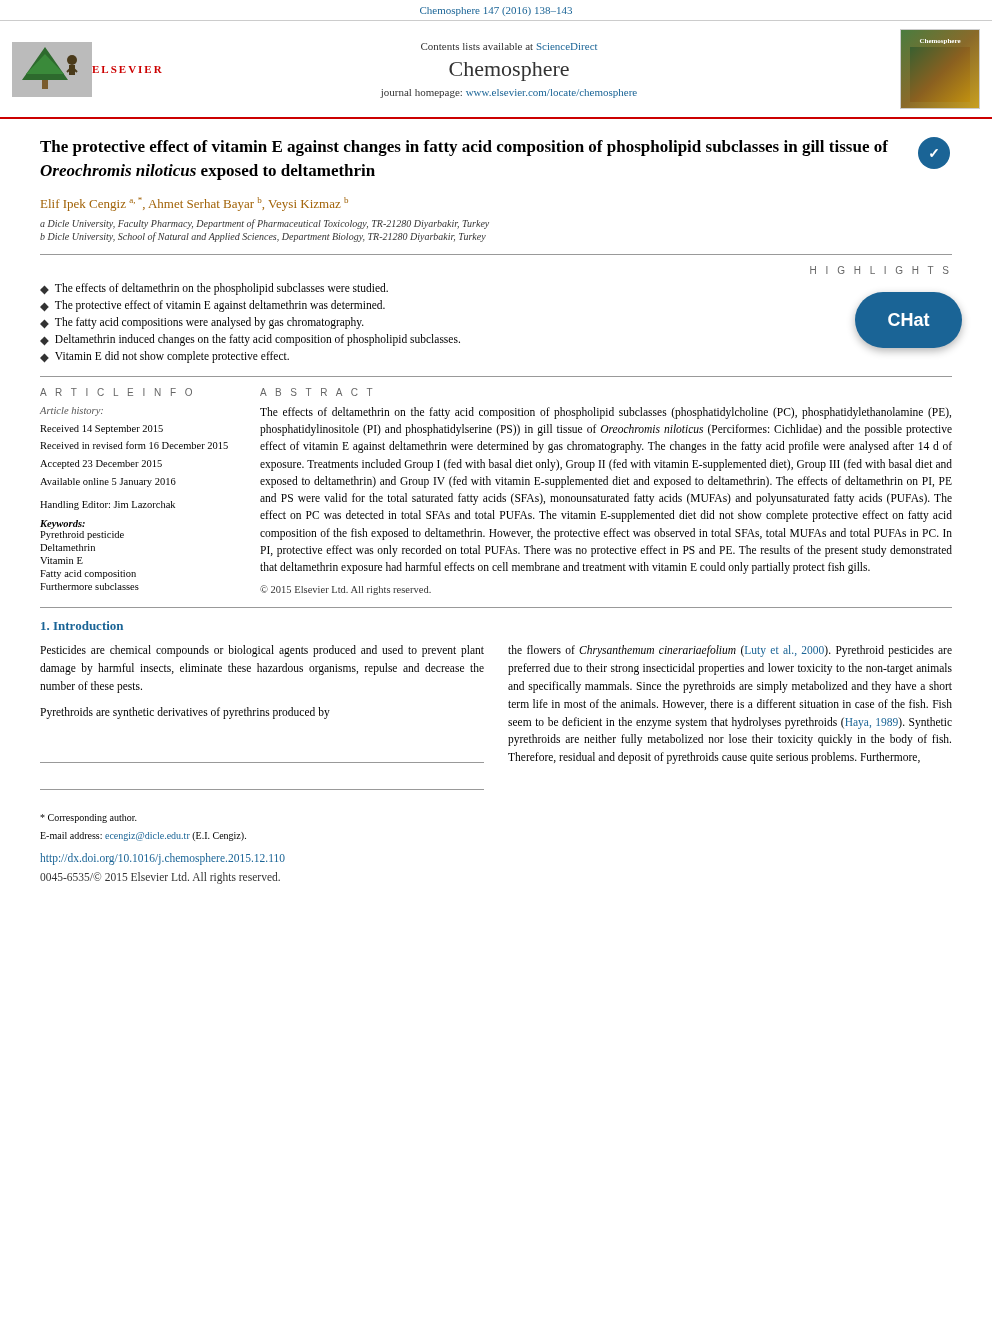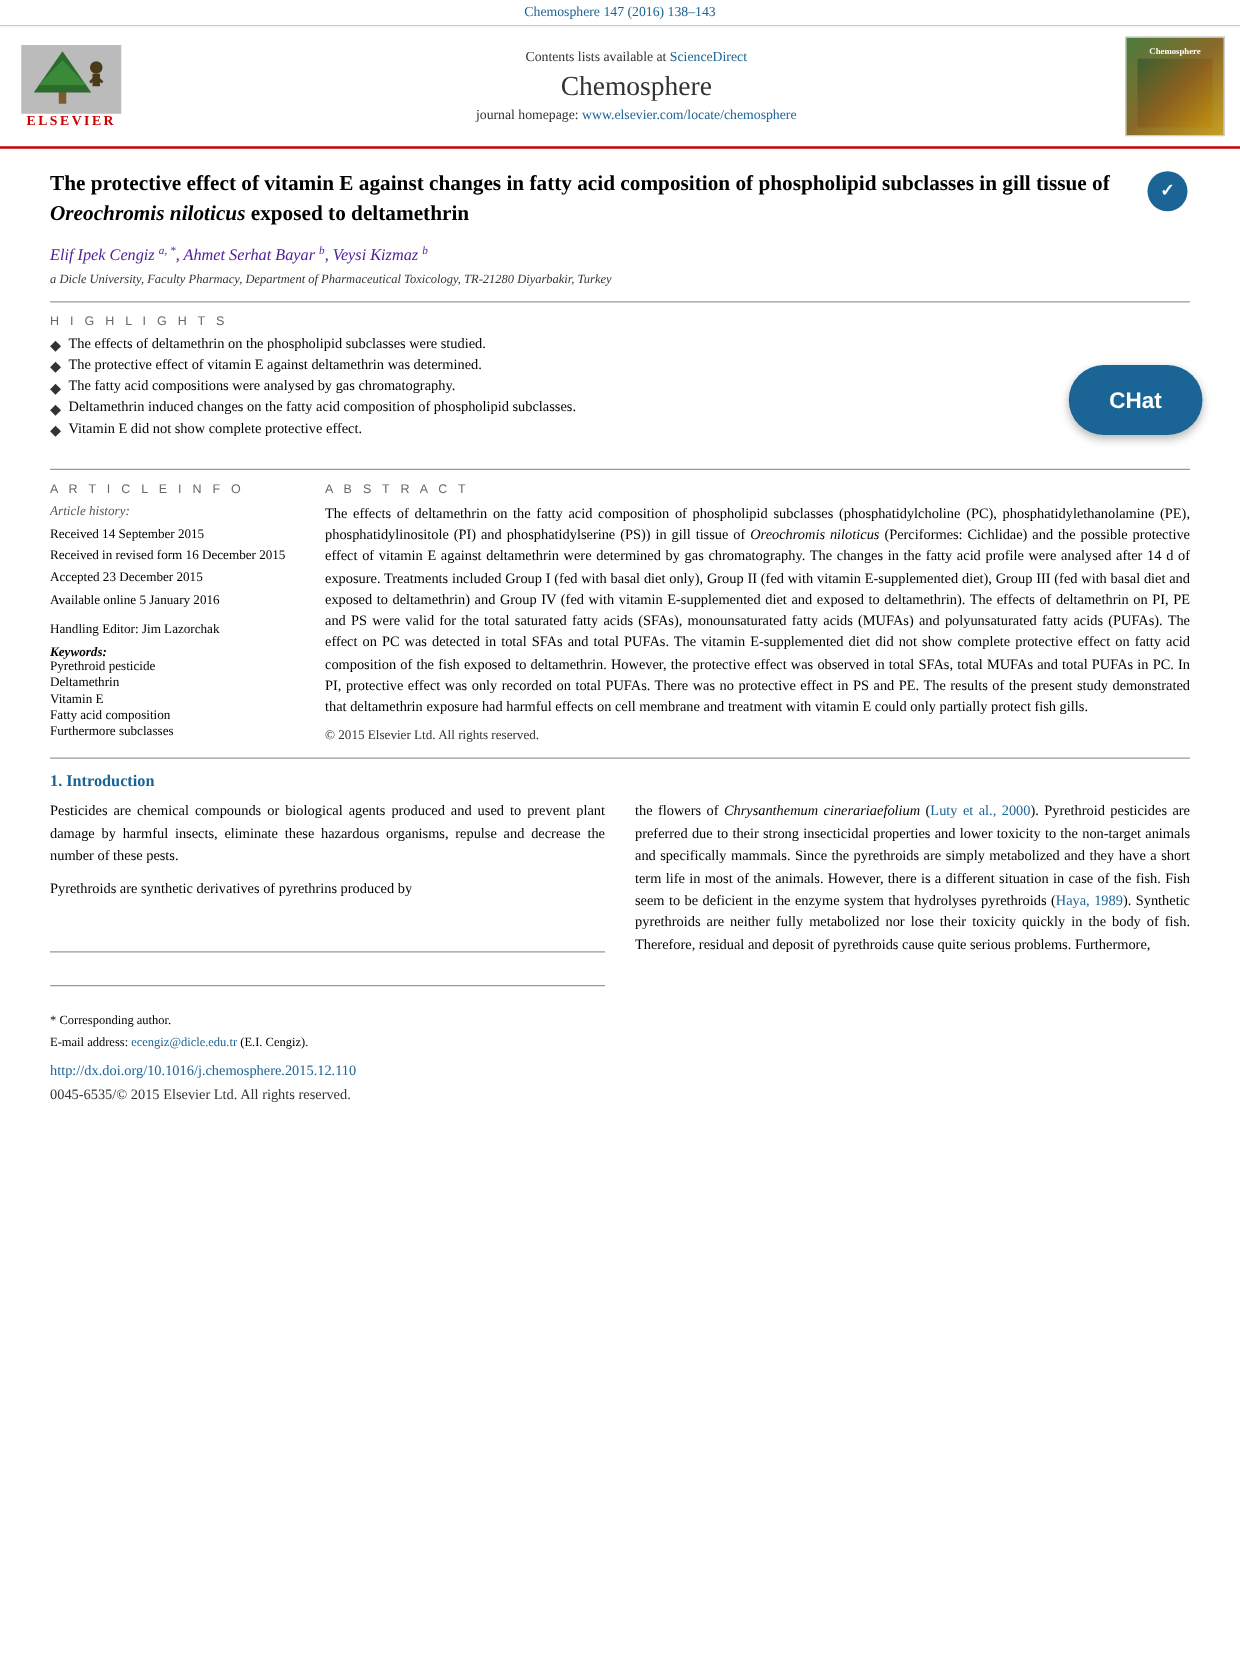--- a/index.html
+++ b/index.html
@@ -25,21 +25,21 @@
     .header-section {
       display: flex;
       border-bottom: 2px solid #c00;
       padding: 8px 12px;
       align-items: center;
     }
     .elsevier-logo {
       width: 90px;
       margin-right: 16px;
       display: flex;
-      flex-direction: column;
+      flex-direction: row;
       align-items: center;
     }
     .elsevier-text {
       font-size: 11px;
       color: #c00;
       font-weight: bold;
       letter-spacing: 2px;
     }
     .header-center {
       flex: 1;
@@ -120,22 +120,21 @@
       justify-content: center;
       color: white;
       font-size: 14px;
       font-weight: bold;
     }
 
     
     .authors {
       font-size: 13px;
       margin-bottom: 6px;
-      color: #4c1d95;
-      font-style: italic;
+      color: #a16207;
     }
     .authors sup {
       font-size: 9px;
     }
     .affiliations {
       font-size: 10px;
       color: #333;
       margin-bottom: 12px;
       font-style: italic;
     }
@@ -145,21 +144,22 @@
 
     
     .section-divider {
       border: none;
       border-top: 1px solid #999;
       margin: 10px 0;
     }
 
     
     .highlights-section {
-      margin-bottom: 24px;
+      margin-bottom: 12px;
+      text-align: right;
     }
     .section-label {
       font-size: 10px;
       letter-spacing: 3px;
       color: #666;
       font-weight: normal;
       font-family: Arial, sans-serif;
       margin-bottom: 6px;
     }
     .highlight-item {
@@ -358,20 +358,21 @@
       <div class="crossmark-icon">✓</div>
     </div>
   </div>
 
   <div class="authors">
     Elif Ipek Cengiz <sup>a, *</sup>, Ahmet Serhat Bayar <sup>b</sup>, Veysi Kizmaz <sup>b</sup>
   </div>
 
   <div class="affiliations">
     <div>a Dicle University, Faculty Pharmacy, Department of Pharmaceutical Toxicology, TR-21280 Diyarbakir, Turkey</div>
+    <div>b Dicle University, School of Natural and Applied Sciences, Department Biology, TR-21280 Diyarbakir, Turkey</div>
   </div>
 
   <hr class="section-divider">
 
   <div class="highlights-section">
     <div class="section-label">H I G H L I G H T S</div>
     <div class="highlight-item">
       <span class="highlight-bullet">◆</span>
       <span>The effects of deltamethrin on the phospholipid subclasses were studied.</span>
     </div>

